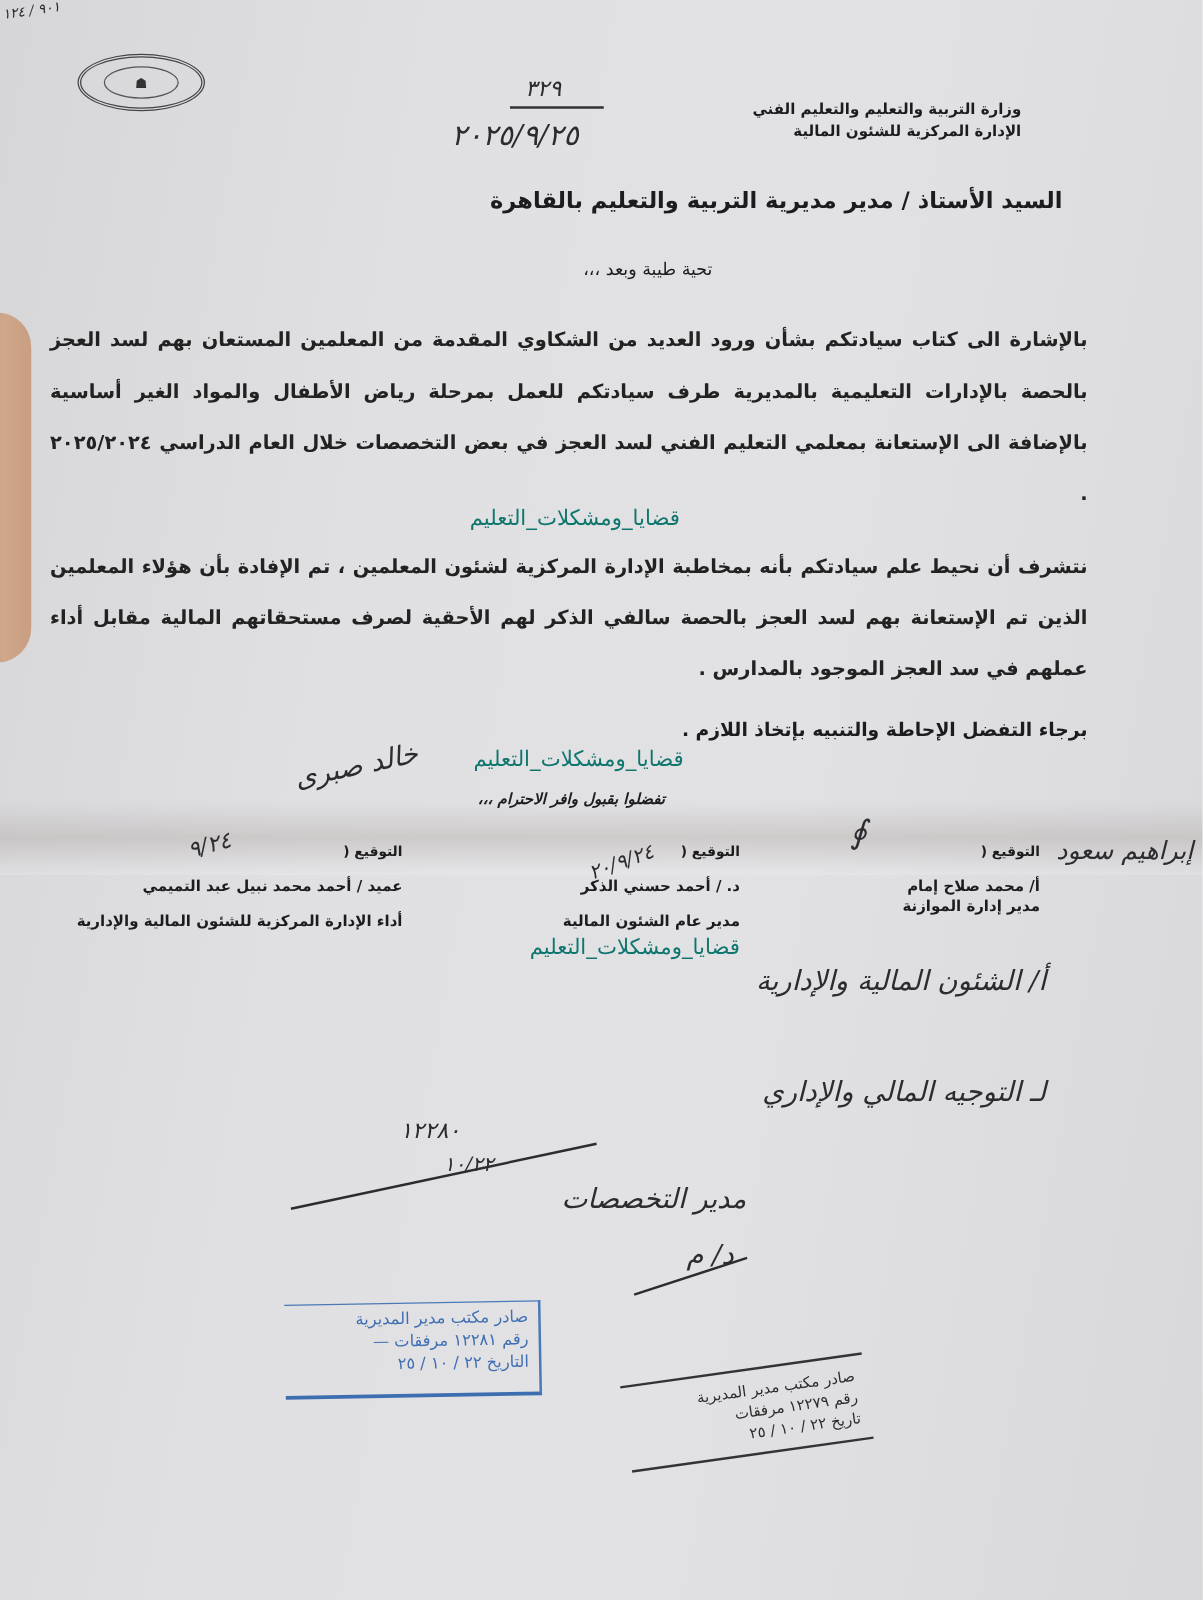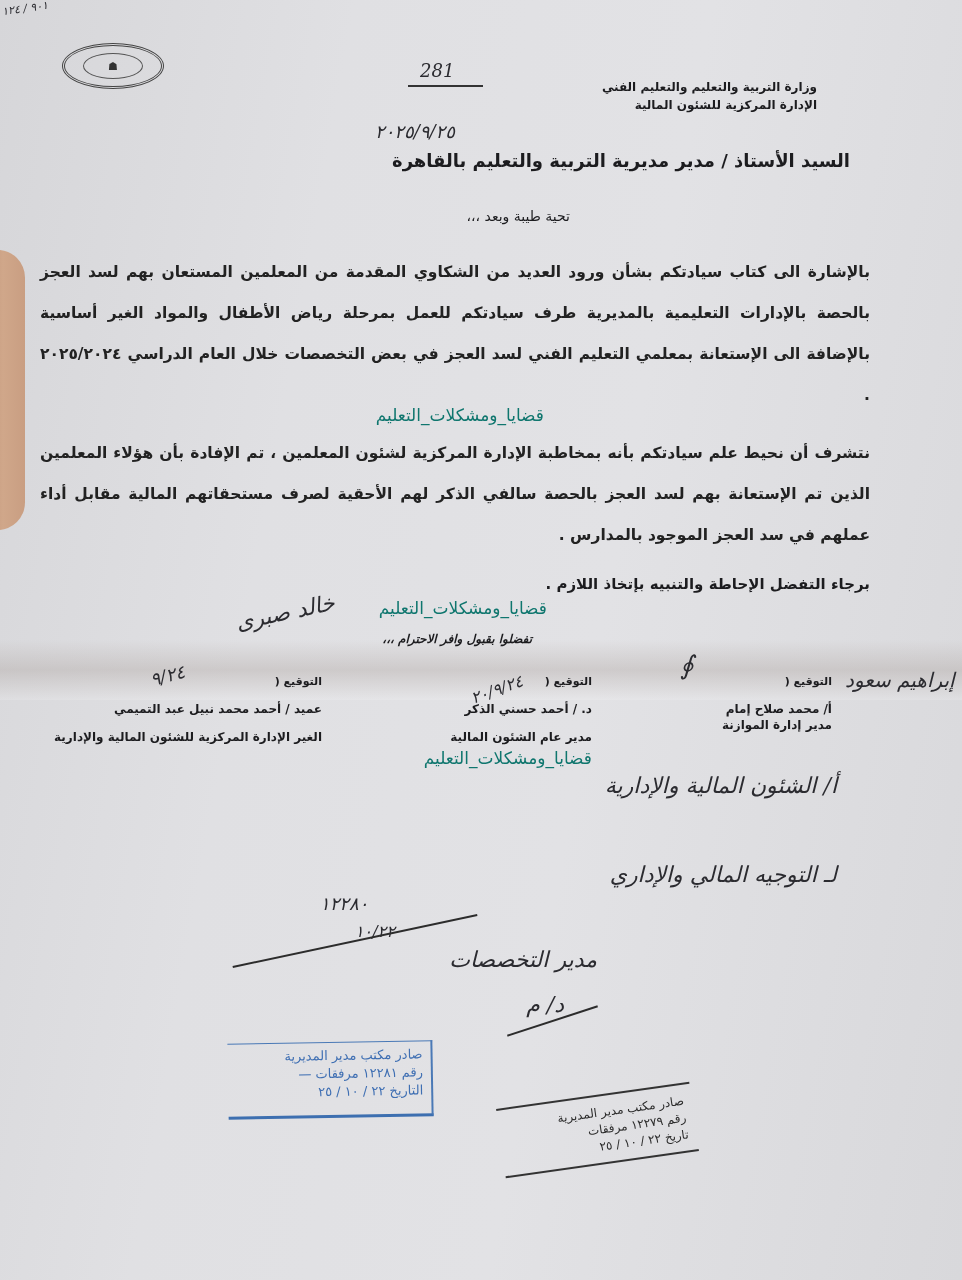--- a/index.html
+++ b/index.html
@@ -30,21 +30,21 @@
       left: 62px; top: 43px; width: 96px; height: 40px; border-radius: 50%;
       border: 3px double #444; display: flex; align-items: center; justify-content: center;
     }
     .logo-inner {
       width: 58px; height: 24px; border-radius: 50%; border: 1px solid #555;
       display: flex; align-items: center; justify-content: center; font-size: 11px; color: #333;
     }
     .corner-note { left: 2px; top: 2px; font-size: 11px; color: #333; font-family: "DejaVu Serif", serif; transform: rotate(-8deg); }
     .ref-num { left: 420px; top: 60px; font-size: 18px; color: #2a2a2a; font-family: "DejaVu Serif", serif; }
     .ref-line { left: 408px; top: 85px; width: 75px; border-top: 2px solid #333; }
-    .ref-date { left: 375px; top: 95px; font-size: 18px; color: #2a2a2a; font-family: "DejaVu Serif", serif; margin-top: 26px; }
+    .ref-date { left: 361px; top: 95px; font-size: 23px; color: #2a2a2a; font-family: "DejaVu Serif", serif; }
 
     .addressee { right: 112px; top: 150px; font-size: 18px; font-weight: bold; }
     .greeting { right: 392px; top: 208px; font-size: 14px; font-weight: normal; }
 
     .para {
       position: absolute; right: 92px; width: 830px; direction: rtl; text-align: justify;
       font-size: 15.5px; font-weight: bold; line-height: 41px; color: #222;
     }
     .p1 { top: 252px; }
     .p2 { top: 433px; }
@@ -87,21 +87,21 @@
 
 <div class="abs logo">
   <div class="logo-inner">☗</div>
 </div>
 
 <div class="abs rtl ministry">
   <div>وزارة التربية والتعليم والتعليم الفني</div>
   <div>الإدارة المركزية للشئون المالية</div>
 </div>
 
-<div class="abs ref-num hand">281</div>
+<div class="abs ref-num hand">٣٢٩</div>
 <div class="abs ref-line"></div>
 <div class="abs ref-date hand">٢٠٢٥/٩/٢٥</div>
 
 <div class="abs rtl addressee">السيد الأستاذ / مدير مديرية التربية والتعليم بالقاهرة</div>
 <div class="abs rtl greeting">تحية طيبة وبعد ،،،</div>
 
 <div class="para p1">بالإشارة الى كتاب سيادتكم بشأن ورود العديد من الشكاوي المقدمة من المعلمين المستعان بهم لسد العجز بالحصة بالإدارات التعليمية بالمديرية طرف سيادتكم للعمل بمرحلة رياض الأطفال والمواد الغير أساسية بالإضافة الى الإستعانة بمعلمي التعليم الفني لسد العجز في بعض التخصصات خلال العام الدراسي ٢٠٢٥/٢٠٢٤ .</div>
 <div class="abs rtl watermark wm1">قضايا_ومشكلات_التعليم</div>
 <div class="para p2">نتشرف أن نحيط علم سيادتكم بأنه بمخاطبة الإدارة المركزية لشئون المعلمين ، تم الإفادة بأن هؤلاء المعلمين الذين تم الإستعانة بهم لسد العجز بالحصة سالفي الذكر لهم الأحقية لصرف مستحقاتهم المالية مقابل أداء عملهم في سد العجز الموجود بالمدارس .</div>
 <div class="abs rtl request">برجاء التفضل الإحاطة والتنبيه بإتخاذ اللازم .</div>
@@ -120,33 +120,33 @@
 <div class="abs rtl" style="right:370px; top:675px; width:220px;">
   <div class="sig-label">التوقيع (</div>
   <div class="sig-name" style="margin-top:14px;">د. / أحمد حسني الذكر</div>
   <div class="sig-title" style="margin-top:14px;">مدير عام الشئون المالية</div>
 </div>
 <div class="abs hand" style="left:470px; top:680px; font-size:16px; transform:rotate(-20deg);">٢٠/٩/٢٤</div>
 
 <div class="abs rtl" style="right:640px; top:675px; width:300px;">
   <div class="sig-label">التوقيع (</div>
   <div class="sig-name" style="margin-top:14px;">عميد / أحمد محمد نبيل عبد التميمي</div>
-  <div class="sig-title" style="margin-top:14px;">الغير الإدارة المركزية للشئون المالية والإدارية</div>
+  <div class="sig-title" style="margin-top:14px;">أداء الإدارة المركزية للشئون المالية والإدارية</div>
 </div>
 <div class="abs hand" style="left:150px; top:665px; font-size:18px; transform:rotate(-15deg);">٩/٢٤</div>
 
 <div class="abs rtl watermark wm3">قضايا_ومشكلات_التعليم</div>
 
 <div class="abs rtl hand hand-note" style="right:125px; top:766px;">أ/ الشئون المالية والإدارية</div>
 <div class="abs rtl hand hand-note" style="right:125px; top:855px;">لـ التوجيه المالي والإداري</div>
 <div class="abs hand" style="left:320px; top:893px; font-size:18px;">١٢٢٨٠</div>
 <div class="abs hand" style="left:355px; top:922px; font-size:16px;">١٠/٢٢</div>
 <div class="abs scribble" style="left:230px; top:940px; width:250px; transform:rotate(-12deg);"></div>
 <div class="abs rtl hand hand-note" style="right:365px; top:940px;">مدير التخصصات</div>
-<div class="abs rtl hand hand-note" style="right:398px; top:985px;">د/ م</div>
+<div class="abs rtl hand hand-note" style="right:375px; top:985px;">د/ م</div>
 <div class="abs scribble" style="left:505px; top:1020px; width:95px; transform:rotate(-18deg);"></div>
 
 <div class="abs rtl stamp-blue">
   <div>صادر مكتب مدير المديرية</div>
   <div>رقم ١٢٢٨١ مرفقات —</div>
   <div>التاريخ ٢٢ / ١٠ / ٢٥</div>
 </div>
 
 <div class="abs rtl stamp-black">
   <div>صادر مكتب مدير المديرية</div>

